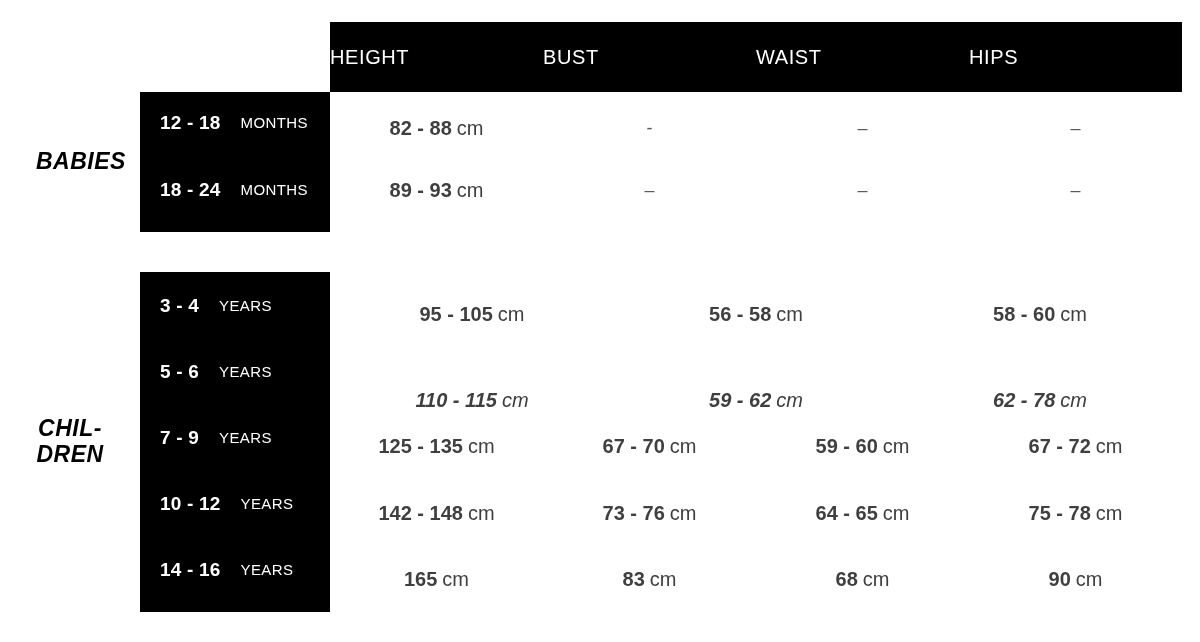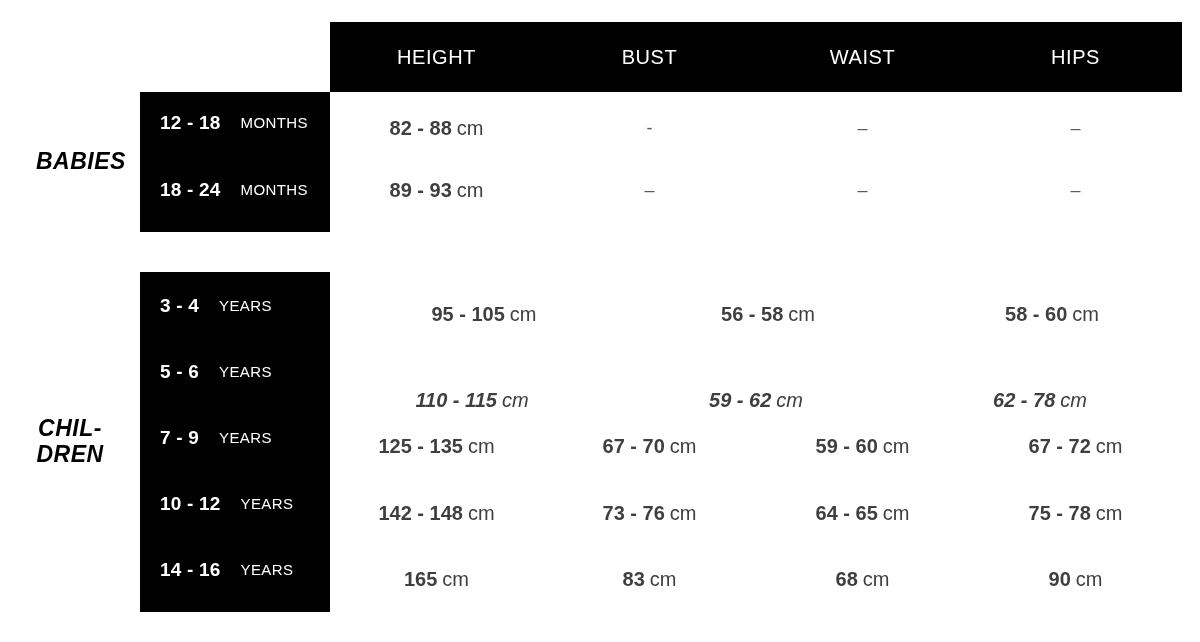--- a/index.html
+++ b/index.html
@@ -28,21 +28,20 @@
     left: 330px;
     top: 22px;
     width: 852px;
     height: 70px;
     background: #000000;
     display: flex;
     align-items: center;
   }
   .header-cell {
     flex: 1 1 0;
-    text-align: center;
     color: #ffffff;
     font-size: 20px;
     letter-spacing: 0.6px;
     font-weight: 400;
   }
 
   
   .babies-label-col {
     position: absolute;
     left: 0px;
@@ -193,21 +192,21 @@
       <div>CHIL-</div>
       <div>DREN</div>
     </div>
   </div>
   <div class="children-black"></div>
 
   <div class="size-cell" style="top:275px;">
     <span class="size-num">3 - 4</span>
     <span class="size-unit">YEARS</span>
   </div>
-  <div class="data-row" style="top:284px;padding-left:12px;">
+  <div class="data-row" style="top:284px;">
     <div class="data-cell">
       <span class="v">95 - 105</span><span class="u">cm</span>
     </div>
     <div class="data-cell">
       <span class="v">56 - 58</span><span class="u">cm</span>
     </div>
     <div class="data-cell">
       <span class="v">58 - 60</span><span class="u">cm</span>
     </div>
   </div>

